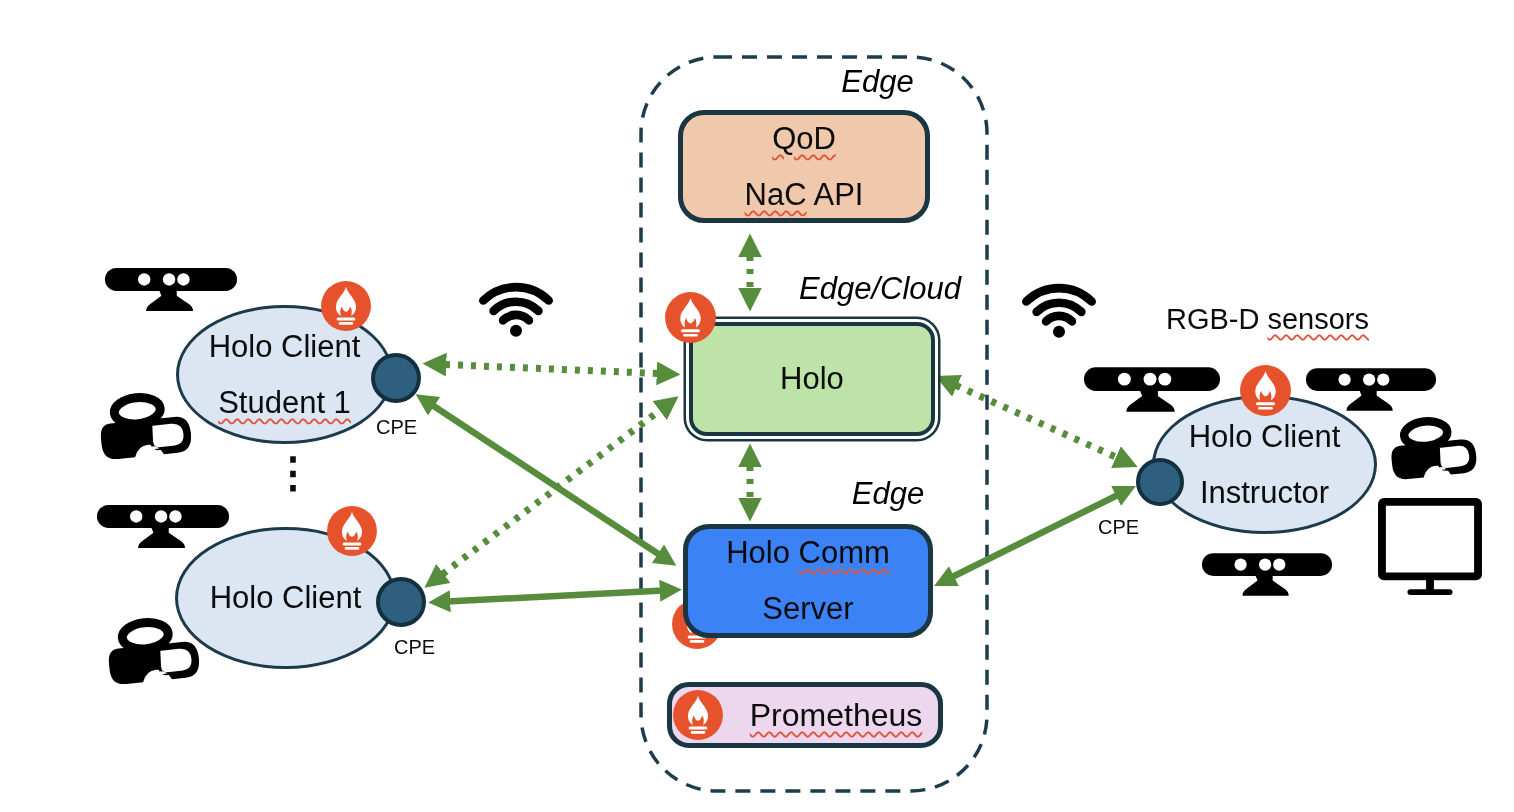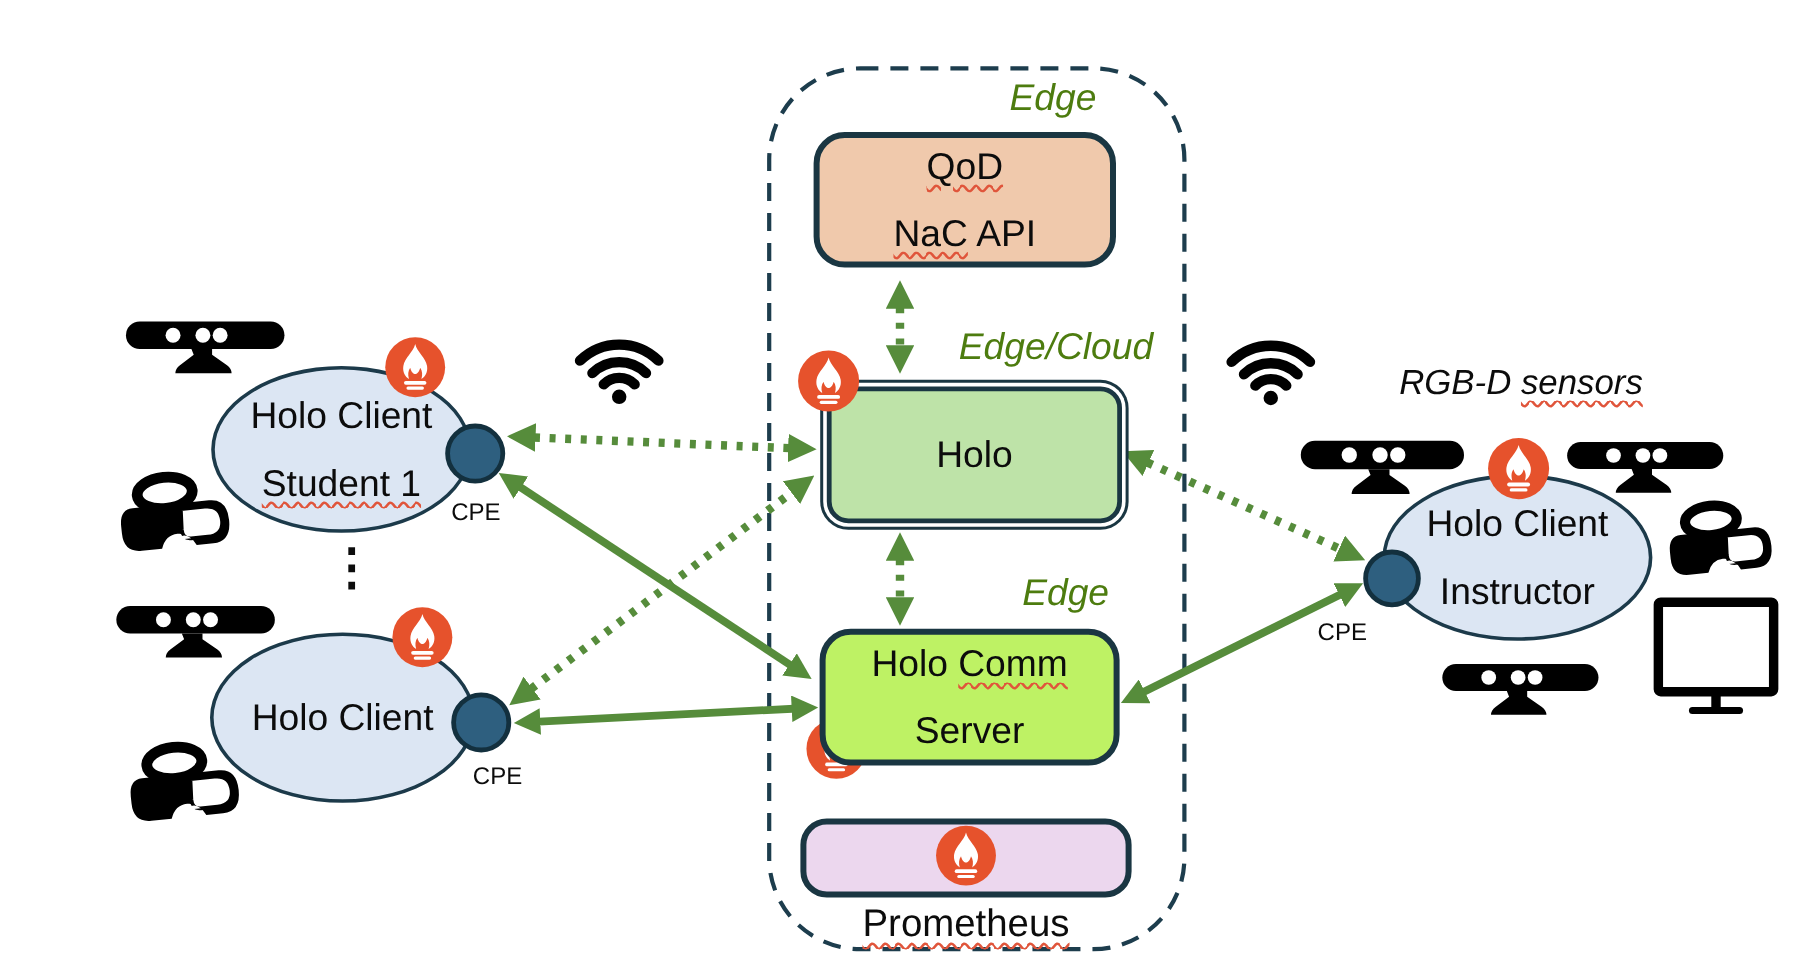--- a/index.html
+++ b/index.html
@@ -8,29 +8,29 @@
     font-family:"Liberation Sans", sans-serif;color:#0c0c0c;
   }
   svg.overlay{position:absolute;left:0;top:0;z-index:1;}
   .node{
     position:absolute;z-index:3;display:flex;flex-direction:column;align-items:center;justify-content:center;
     text-align:center;font-size:31px;line-height:40px;gap:16px;
   }
   .box{border:5px solid #1a3642;border-radius:26px;}
   .dblbox{border:4px solid #1a3642;border-radius:18px;box-shadow:0 0 0 3px #ffffff,0 0 0 5.5px #1a3642;}
   .ellipse{border:3.5px solid #1c3a4a;border-radius:50%;}
-  .zone{position:absolute;z-index:2;font-style:italic;font-size:31px;text-align:center;color:#4d7c0f;}
+  .zone{position:absolute;z-index:2;font-style:italic;font-size:31px;text-align:center;color:#000000;}
   .cpe-circle{position:absolute;z-index:4;border-radius:50%;border:4px solid #13303e;}
   .cpe-label{position:absolute;z-index:4;font-size:20px;}
   .sq{
     text-decoration-line:underline;text-decoration-style:wavy;
     text-decoration-color:#e0553b;text-decoration-thickness:1.5px;text-underline-offset:5px;
   }
   .icon{position:absolute;z-index:5;line-height:0;}
-  .prom-row{flex-direction:column;gap:10px;justify-content:flex-start;box-sizing:border-box;}
+  .prom-row{flex-direction:row;gap:10px;justify-content:flex-start;box-sizing:border-box;}
   .prom-row .plabel{flex:1;text-align:center;font-size:32px;}
   .vdots{position:absolute;z-index:2;font-size:42px;font-weight:bold;letter-spacing:0;line-height:1;}
   .rgbd{position:absolute;z-index:2;font-size:29px;text-align:center;}
 </style>
 </head>
 <body>
 
 <div class="canvas">
 
   <svg class="overlay" width="1514" height="812" viewBox="0 0 1514 812">
@@ -68,21 +68,21 @@
 
   <div class="node box" style="left:678px;top:110px;width:242px;height:103px;background:#f0c9ac;">
     <div><span class="sq">QoD</span></div>
     <div><span class="sq">NaC</span><span> API</span></div>
   </div>
 
   <div class="node dblbox" style="left:689px;top:322px;width:238px;height:106px;background:#bee3a8;">
     <div>Holo</div>
   </div>
 
-  <div class="node box" style="left:683px;top:524px;width:240px;height:104px;background:#bef264;align-items:center;">
+  <div class="node box" style="left:683px;top:524px;width:240px;height:104px;background:#3b82f6;align-items:center;">
     <div><span>Holo </span><span class="sq">Comm</span></div>
     <div>Server</div>
   </div>
 
   <div class="node box prom-row" style="left:667px;top:682px;width:276px;height:66px;background:#ecd7ee;border-radius:22px;">
     <span class="icon" style="position:static;">
       <svg width="52" height="52" viewBox="0 0 100 100">
         <circle cx="50" cy="50" r="48" fill="#e6522c"></circle>
         <path d="M50 13 C47 26 33 35 31 48 C29.5 58 34 65 40 69 C38 62 38.5 56 42 51 C43.5 58 47.5 61 50 61 C52.5 61 56.5 58 58 51 C61.5 56 62 62 60 69 C66 65 70.5 58 69 48 C67 35 53 26 50 13 Z" fill="#fff"></path>
         <rect x="32" y="72" width="36" height="6" rx="3" fill="#fff"></rect>
@@ -100,21 +100,21 @@
   <div class="cpe-label" style="left:376px;top:416px;">CPE</div>
 
   <div class="node ellipse" style="left:175px;top:527px;width:215px;height:136px;background:#dce6f3;">
     <div>Holo Client</div>
   </div>
   <div class="cpe-circle" style="left:376px;top:577px;width:42px;height:42px;background:#2e5f7f;"></div>
   <div class="cpe-label" style="left:394px;top:636px;">CPE</div>
 
   <div class="vdots" style="left:272px;top:452px;">⋮</div>
 
-  <div class="rgbd" style="left:1150px;top:303px;width:235px;font-style:italic;">
+  <div class="rgbd" style="left:1150px;top:303px;width:235px;">
     <span>RGB-D </span><span class="sq">sensors</span>
   </div>
   <div class="node ellipse" style="left:1152px;top:395px;width:219px;height:133px;background:#dce6f3;">
     <div>Holo Client</div>
     <div>Instructor</div>
   </div>
   <div class="cpe-circle" style="left:1136px;top:458px;width:40px;height:40px;background:#2e5f7f;"></div>
   <div class="cpe-label" style="left:1098px;top:516px;">CPE</div>
 
   <span class="icon" style="left:664px;top:291px;">

